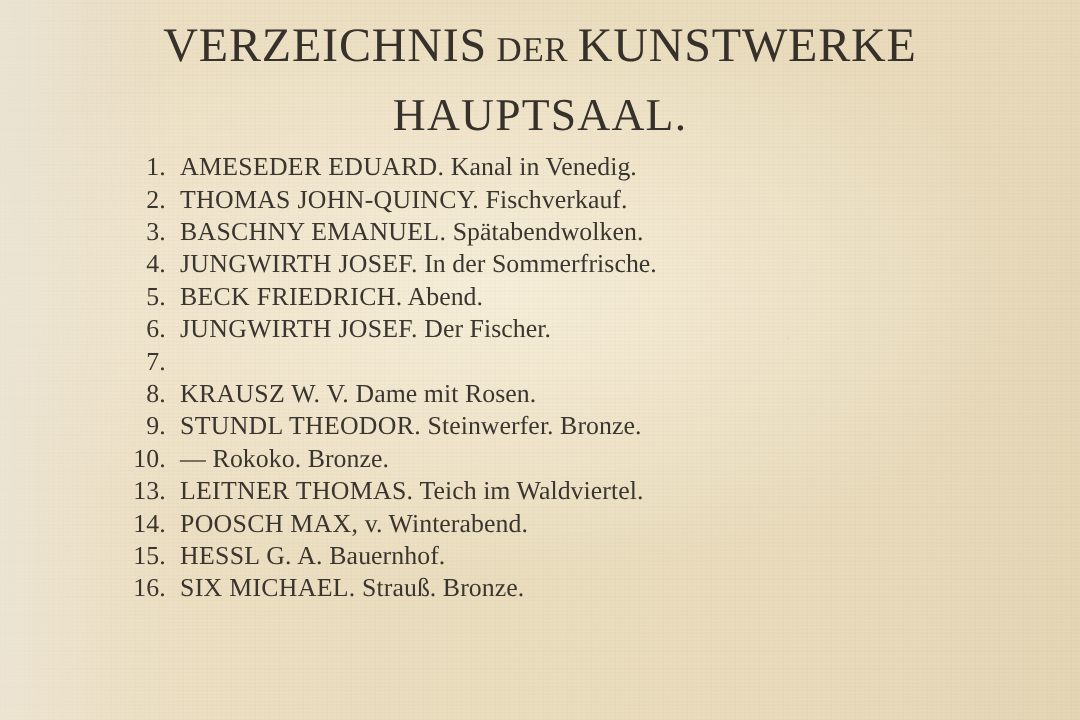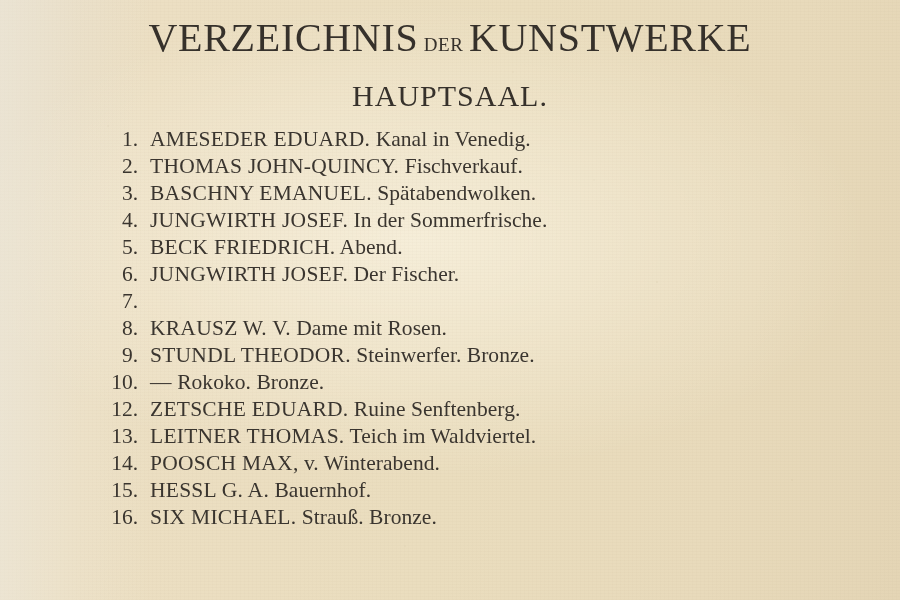--- a/index.html
+++ b/index.html
@@ -73,31 +73,31 @@
     left: 0;
     width: 900px;
     text-align: center;
     font-size: 40px;
     line-height: 48px;
     letter-spacing: 0.7px;
     white-space: nowrap;
     color: #36312b;
   }
   .title .small {
-    font-size: 19px;
+    font-size: 29px;
     letter-spacing: 0.6px;
   }
 
   .subtitle {
     position: absolute;
     top: 78px;
     left: 0;
     width: 900px;
     text-align: center;
-    font-size: 30px;
+    font-size: 38px;
     line-height: 36px;
     letter-spacing: 1.0px;
     color: #36312b;
   }
 
   
   #list {
     position: absolute;
     top: 126px;
     left: 0;
@@ -188,24 +188,20 @@
       </div>
       <div class="entry">
         <span class="num">9.</span>
         <span class="body-text"><span class="artist">STUNDL THEODOR.</span><span class="work"> Steinwerfer. Bronze.</span></span>
       </div>
       <div class="entry">
         <span class="num">10.</span>
         <span class="body-text"><span class="artist">—</span><span class="work"> Rokoko. Bronze.</span></span>
       </div>
       <div class="entry">
-        <span class="num">12.</span>
-        <span class="body-text"><span class="artist">ZETSCHE EDUARD.</span><span class="work"> Ruine Senftenberg.</span></span>
-      </div>
-      <div class="entry">
         <span class="num">13.</span>
         <span class="body-text"><span class="artist">LEITNER THOMAS.</span><span class="work"> Teich im Waldviertel.</span></span>
       </div>
       <div class="entry">
         <span class="num">14.</span>
         <span class="body-text"><span class="artist">POOSCH MAX,</span><span class="work"> v. Winterabend.</span></span>
       </div>
       <div class="entry">
         <span class="num">15.</span>
         <span class="body-text"><span class="artist">HESSL G. A.</span><span class="work"> Bauernhof.</span></span>

